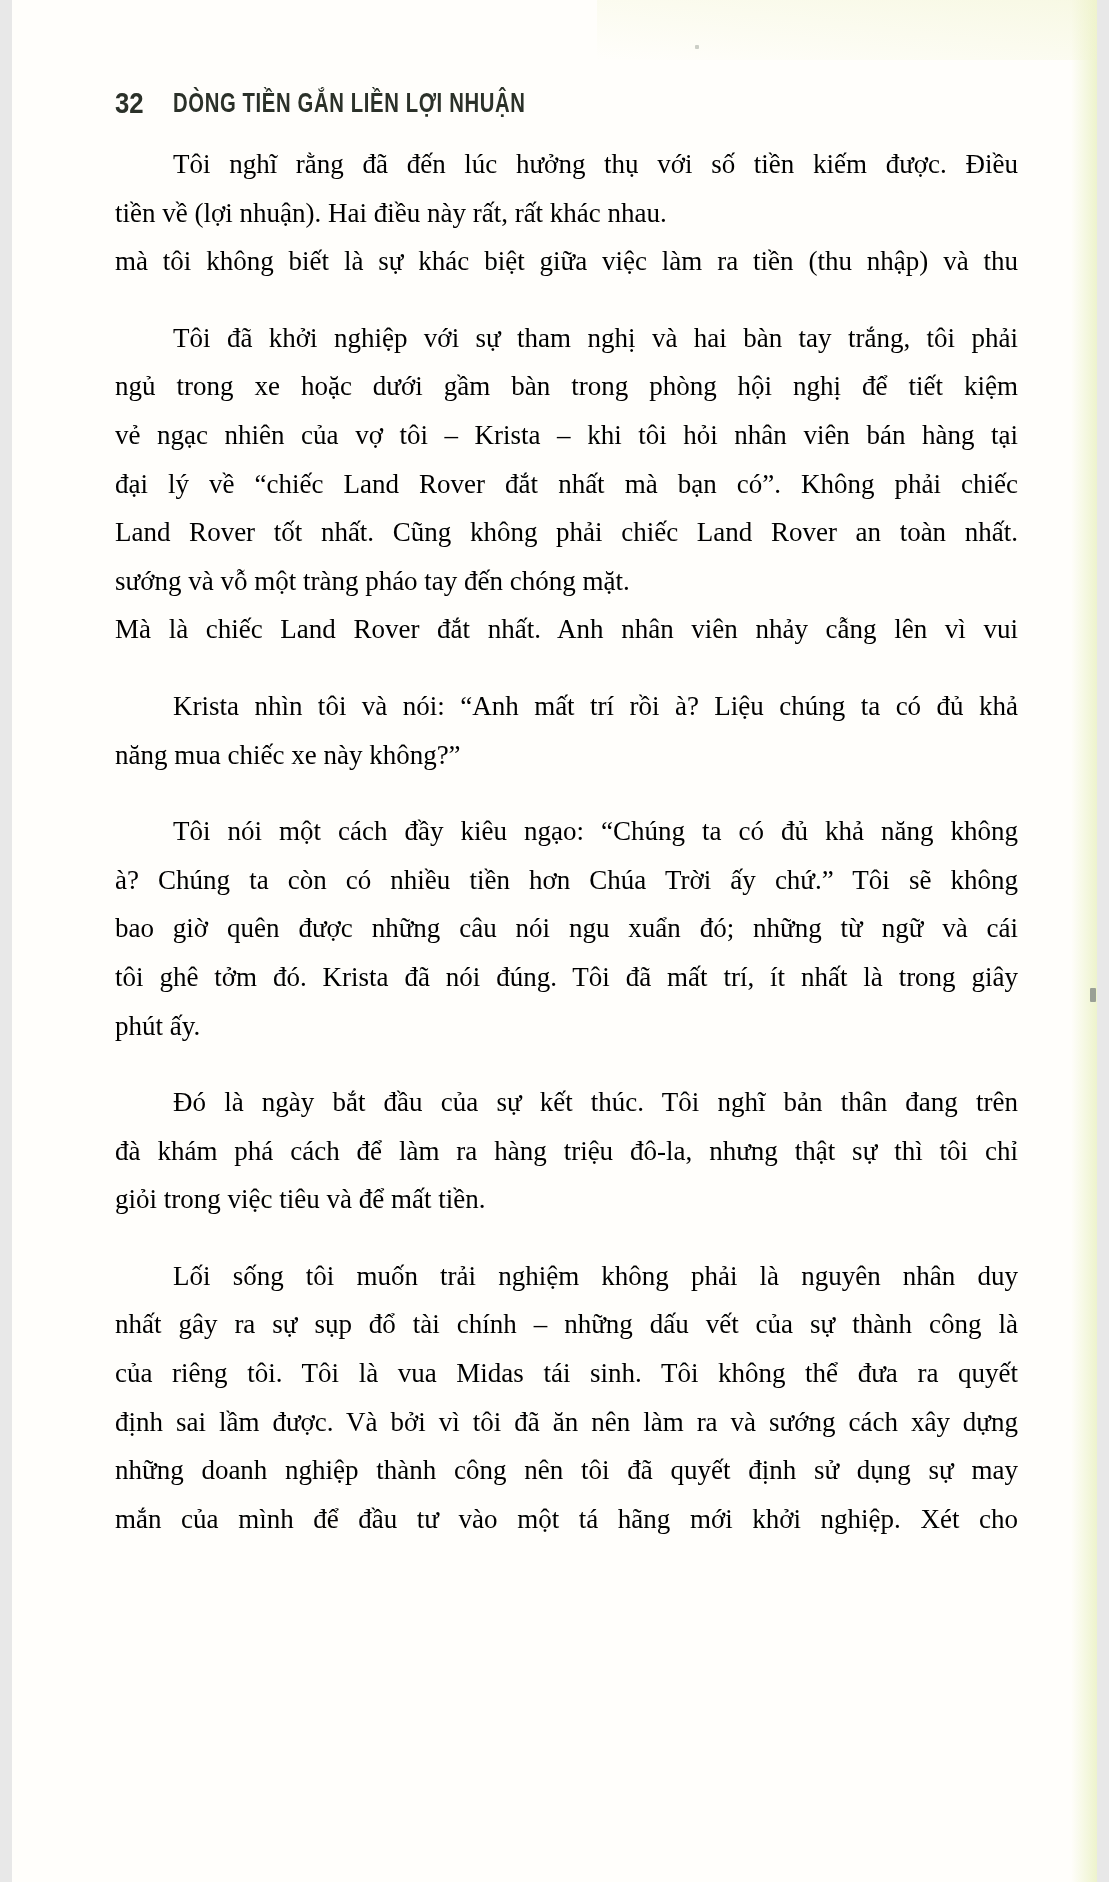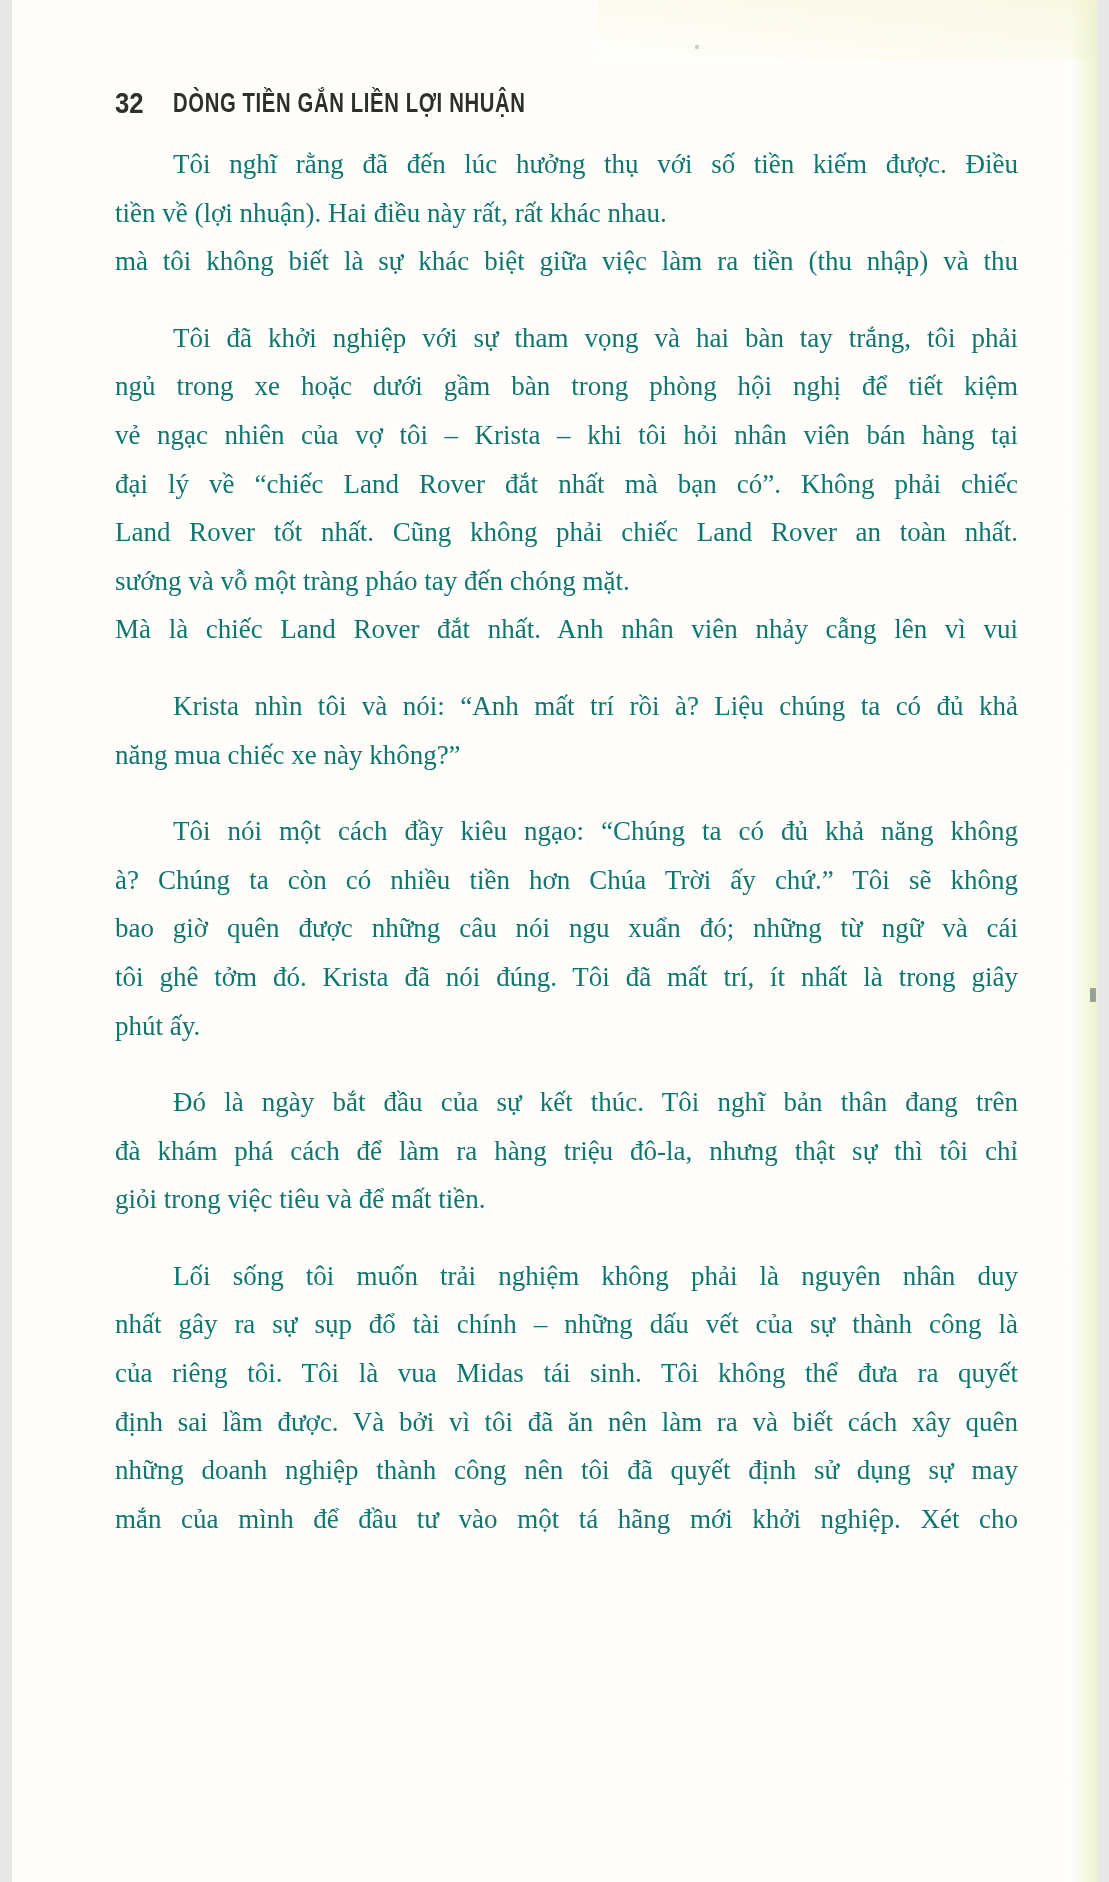--- a/index.html
+++ b/index.html
@@ -60,21 +60,21 @@
     white-space: nowrap;
   }
 
   .body-text {
     position: absolute;
     top: 140px;
     left: 103px;
     width: 903px;
     font-size: 27px;
     line-height: 48.6px;
-    color: #0f766e;
+    color: #000000;
   }
   .para { margin: 0; }
   .para + .para { margin-top: 28px; }
   .ln {
     text-align: justify;
     text-align-last: justify;
     white-space: nowrap;
   }
   .ln.first { text-indent: 58px; }
   .ln.last {
@@ -99,21 +99,21 @@
 
   <div class="body-text">
 
     <div class="para">
       <div class="ln first">Tôi nghĩ rằng đã đến lúc hưởng thụ với số tiền kiếm được. Điều</div>
       <div class="ln last">tiền về (lợi nhuận). Hai điều này rất, rất khác nhau.</div>
       <div class="ln">mà tôi không biết là sự khác biệt giữa việc làm ra tiền (thu nhập) và thu</div>
     </div>
 
     <div class="para">
-      <div class="ln first">Tôi đã khởi nghiệp với sự tham vọng và hai bàn tay trắng, tôi phải</div>
+      <div class="ln first">Tôi đã khởi nghiệp với sự tham nghị và hai bàn tay trắng, tôi phải</div>
       <div class="ln">ngủ trong xe hoặc dưới gầm bàn trong phòng hội nghị để tiết kiệm</div>
       <div class="ln">vẻ ngạc nhiên của vợ tôi – Krista – khi tôi hỏi nhân viên bán hàng tại</div>
       <div class="ln">đại lý về “chiếc Land Rover đắt nhất mà bạn có”. Không phải chiếc</div>
       <div class="ln">Land Rover tốt nhất. Cũng không phải chiếc Land Rover an toàn nhất.</div>
       <div class="ln last">sướng và vỗ một tràng pháo tay đến chóng mặt.</div>
       <div class="ln">Mà là chiếc Land Rover đắt nhất. Anh nhân viên nhảy cẫng lên vì vui</div>
     </div>
 
     <div class="para">
       <div class="ln first">Krista nhìn tôi và nói: “Anh mất trí rồi à? Liệu chúng ta có đủ khả</div>
@@ -131,19 +131,19 @@
     <div class="para">
       <div class="ln first">Đó là ngày bắt đầu của sự kết thúc. Tôi nghĩ bản thân đang trên</div>
       <div class="ln">đà khám phá cách để làm ra hàng triệu đô-la, nhưng thật sự thì tôi chỉ</div>
       <div class="ln last">giỏi trong việc tiêu và để mất tiền.</div>
     </div>
 
     <div class="para">
       <div class="ln first">Lối sống tôi muốn trải nghiệm không phải là nguyên nhân duy</div>
       <div class="ln">nhất gây ra sự sụp đổ tài chính – những dấu vết của sự thành công là</div>
       <div class="ln">của riêng tôi. Tôi là vua Midas tái sinh. Tôi không thể đưa ra quyết</div>
-      <div class="ln">định sai lầm được. Và bởi vì tôi đã ăn nên làm ra và biết cách xây quên</div>
+      <div class="ln">định sai lầm được. Và bởi vì tôi đã ăn nên làm ra và sướng cách xây dựng</div>
       <div class="ln">những doanh nghiệp thành công nên tôi đã quyết định sử dụng sự may</div>
       <div class="ln">mắn của mình để đầu tư vào một tá hãng mới khởi nghiệp. Xét cho</div>
     </div>
 
   </div>
 </div>
 
 </body></html>

